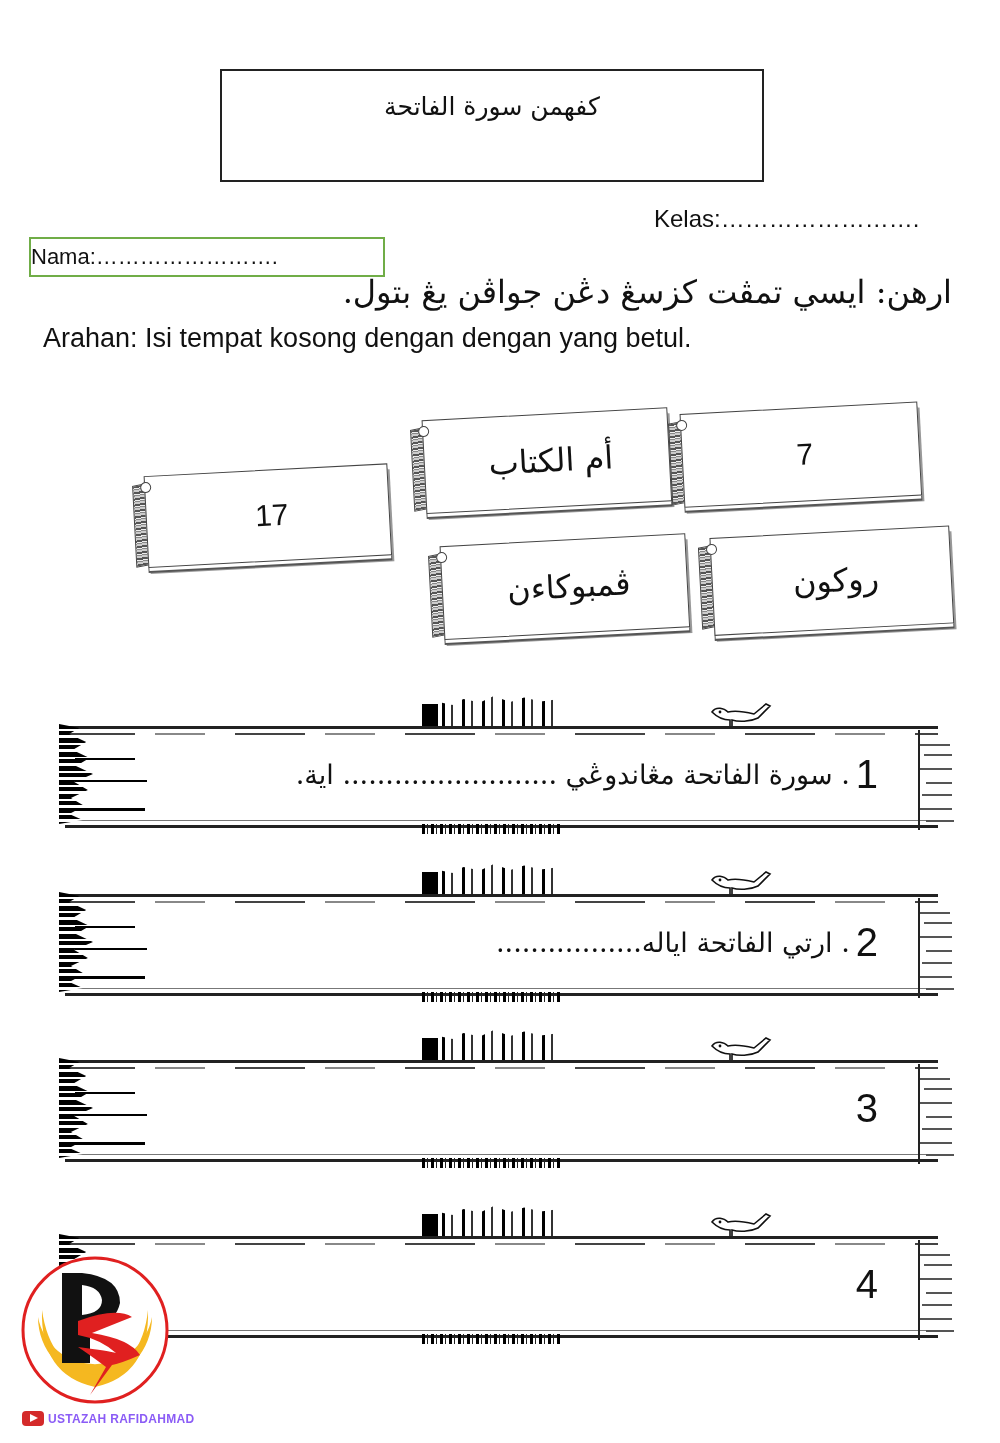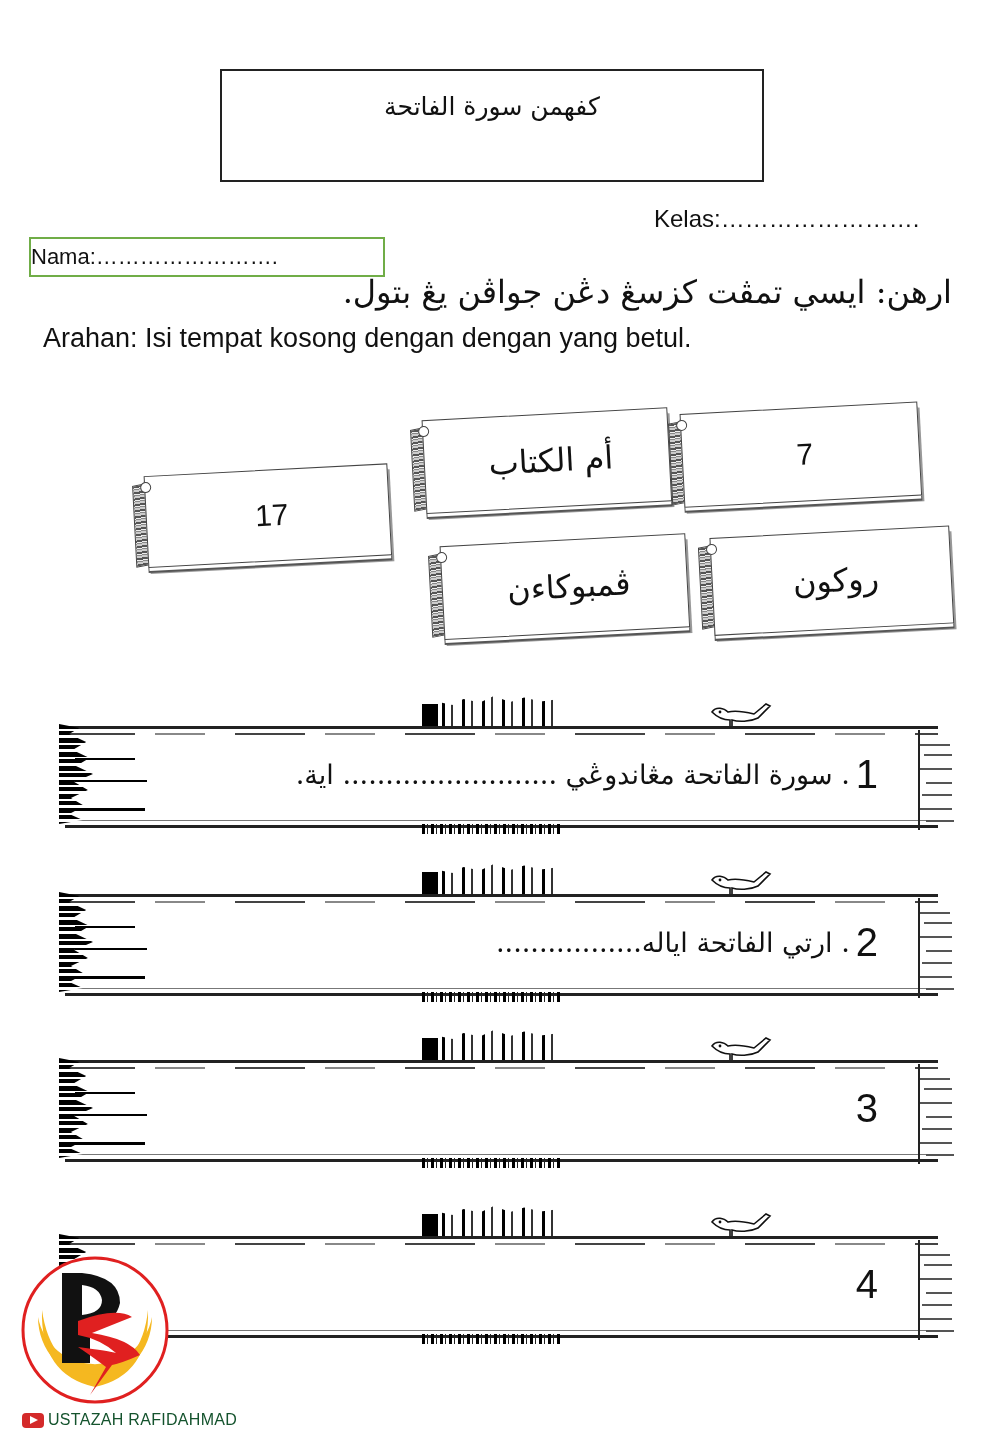--- a/index.html
+++ b/index.html
@@ -70,21 +70,21 @@
     .banner-1 { top: 690px; }
     .banner-2 { top: 858px; }
     .banner-3 { top: 1024px; }
     .banner-4 { top: 1200px; }
 
     
     .logo { position: absolute; left: 20px; top: 1255px; width: 150px; height: 150px; }
     .watermark { position: absolute; left: 22px; top: 1411px; display: flex; align-items: center; gap: 4px; }
     .watermark .yt { width: 22px; height: 15px; background: #d42a2a; border-radius: 4px; position: relative; }
     .watermark .yt::after { content: ""; position: absolute; left: 8px; top: 3px; border-left: 8px solid #fff; border-top: 4.5px solid transparent; border-bottom: 4.5px solid transparent; }
-    .watermark .wm-text { font-family: "Liberation Sans", sans-serif; font-weight: normal; font-size: 16px; color: #14532d; letter-spacing: 0.3px; }
+    .watermark .wm-text { font-family: "Liberation Sans", sans-serif; font-weight: bold; font-size: 12px; color: #8b5cf6; letter-spacing: 0.3px; }
   </style>
 </head>
 <body>
 
 <div class="title-box">
   <div class="line1">كفهمن سورة الفاتحة</div>
 </div>
 
 <div class="nama-box">Nama:…………………….</div>
 <div class="kelas">Kelas:…………………….</div>

